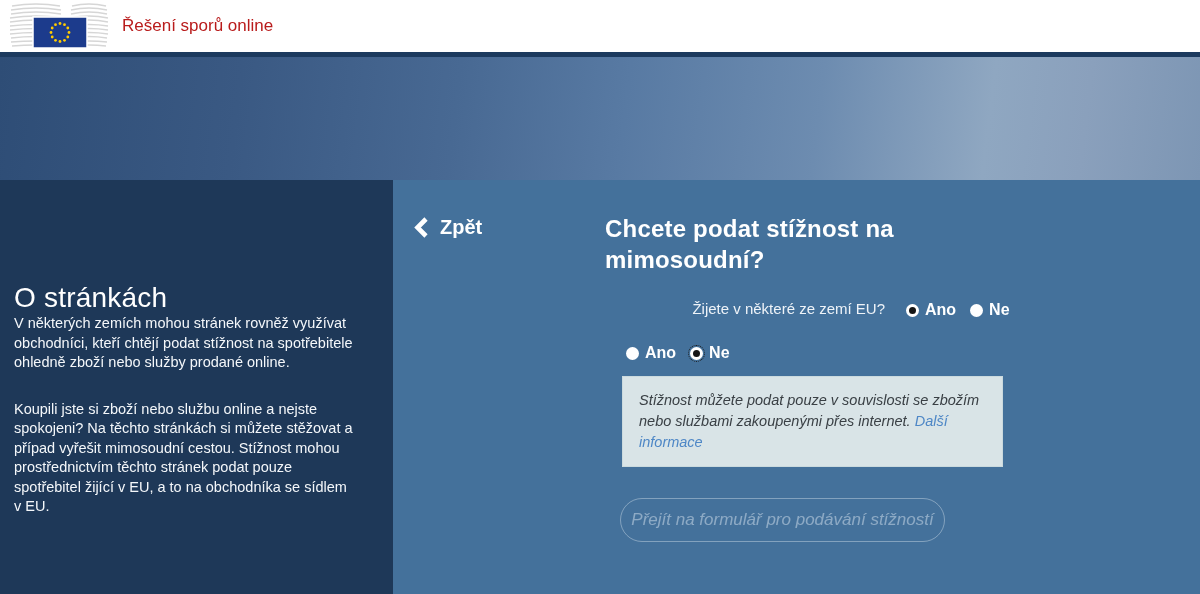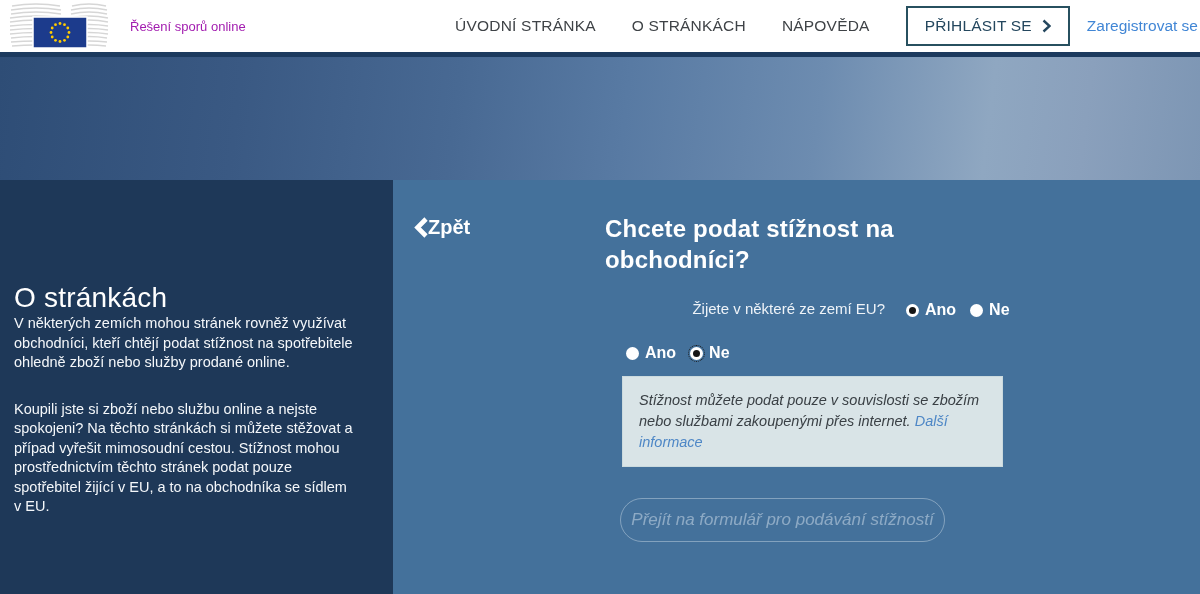--- a/index.html
+++ b/index.html
@@ -5,21 +5,21 @@
   * { margin:0; padding:0; box-sizing:border-box; }
   html,body { width:1200px; height:594px; overflow:hidden; background:#fff;
               font-family:"Liberation Sans","DejaVu Sans",sans-serif; }
 
   .page { position:relative; width:1200px; height:594px; }
 
   
   .header { position:absolute; top:0; left:0; width:1200px; height:52px;
             background:#ffffff; display:flex; align-items:center; }
   .logo { width:112px; height:52px; flex:0 0 auto; margin-left:8px; cursor:pointer; }
-  .site-title { color:#a21caf; font-size:13px; margin-left:10px; cursor:pointer; }
+  .site-title { color:#b91c1c; font-size:17px; margin-left:2px; cursor:pointer; }
   .nav { margin-left:auto; display:flex; align-items:center; }
   .nav a.nav-item { text-decoration:none; color:#3f4347; font-size:15.5px;
             letter-spacing:.2px; margin-right:36px; cursor:pointer; }
   .login-btn { display:flex; align-items:center; gap:10px; background:#fff;
             border:2px solid #27505f; color:#24475e; font-size:15.5px;
             padding:9px 17px; cursor:pointer; letter-spacing:.2px;
             font-family:inherit; }
   .register { color:#4186d5; font-size:15.5px; text-decoration:none;
             margin-left:17px; margin-right:2px; white-space:nowrap; cursor:pointer; }
 
@@ -33,21 +33,21 @@
   .content { position:absolute; top:180px; left:0; width:1200px; height:414px; display:flex; }
   .sidebar { width:393px; height:414px; background:#1e3858; padding:0 26px 0 14px; }
   .sidebar h2 { margin-top:102px; color:#ffffff; font-size:28px; font-weight:500;
                 letter-spacing:.2px; }
   .sidebar p { margin-top:27px; color:#f4f7fa; font-size:14.5px; line-height:19.5px;
                width:344px; }
 
   .main { flex:1; height:414px; background:#44719b; position:relative; }
 
   .back { position:absolute; left:21px; top:36px; display:flex; align-items:center;
-          gap:0; color:#fff; cursor:pointer; }
+          gap:12px; color:#fff; cursor:pointer; }
   .back .back-label { font-size:20px; font-weight:bold; }
 
   .col { margin-left:212px; width:430px; padding-top:33px; }
   .col h1 { color:#ffffff; font-size:24px; line-height:31px; font-weight:bold;
             width:345px; letter-spacing:.2px; }
 
   .questions { margin-top:23px; }
   .q-row { display:flex; align-items:flex-end; }
   .q-row + .q-row { margin-top:23px; }
   .q-label { width:280px; text-align:right; color:#eef3f8; font-size:15px;
@@ -117,34 +117,20 @@
           <circle cx="44.2" cy="28" r="1.4"></circle>
         <circle cx="47.5" cy="24.7" r="1.4"></circle>
           <circle cx="52" cy="23.5" r="1.4"></circle>
         <circle cx="56.5" cy="24.7" r="1.4"></circle>
           <circle cx="59.8" cy="28" r="1.4"></circle>
       </g>
     </svg>
 
     <span class="site-title">Řešení sporů online</span>
 
-    <div class="nav">
-      <a class="nav-item" href="#">ÚVODNÍ STRÁNKA</a>
-      <a class="nav-item" href="#">O STRÁNKÁCH</a>
-      <a class="nav-item" href="#">NÁPOVĚDA</a>
-
-      <button class="login-btn">
-        <span>PŘIHLÁSIT SE</span>
-        <svg width="9" height="14" viewBox="0 0 9 14">
-          <polyline points="1.5,1.5 7.5,7 1.5,12.5" fill="none" stroke="#24475e" stroke-width="2.4"></polyline>
-        </svg>
-      </button>
-
-      <a class="register" href="#">Zaregistrovat se</a>
-    </div>
   </div>
 
   <div class="strip"></div>
   <div class="hero"></div>
 
   <div class="content">
 
     <div class="sidebar">
       <h2>O stránkách</h2>
       <p style="margin-top:0;">V některých zemích mohou stránek rovněž využívat obchodníci, kteří chtějí podat stížnost na spotřebitele ohledně zboží nebo služby prodané online.</p>
@@ -155,21 +141,21 @@
 
       <div class="back">
         <svg width="14" height="21" viewBox="0 0 14 21">
           <polyline points="12,2 3.5,10.5 12,19" fill="none" stroke="#ffffff" stroke-width="4.6" stroke-linejoin="miter"></polyline>
         </svg>
         <span class="back-label">Zpět</span>
       </div>
 
       <div class="col">
 
-        <h1>Chcete podat stížnost na obchodníci?</h1>
+        <h1>Chcete podat stížnost na mimosoudní?</h1>
 
         <div class="questions">
 
           <div class="q-row">
             <div class="q-label">Žijete v některé ze zemí EU?</div>
             <div class="q-radios">
               <span class="radio-opt">
                 <span class="radio checked"></span>
                 <span class="radio-text">Ano</span>
               </span>

